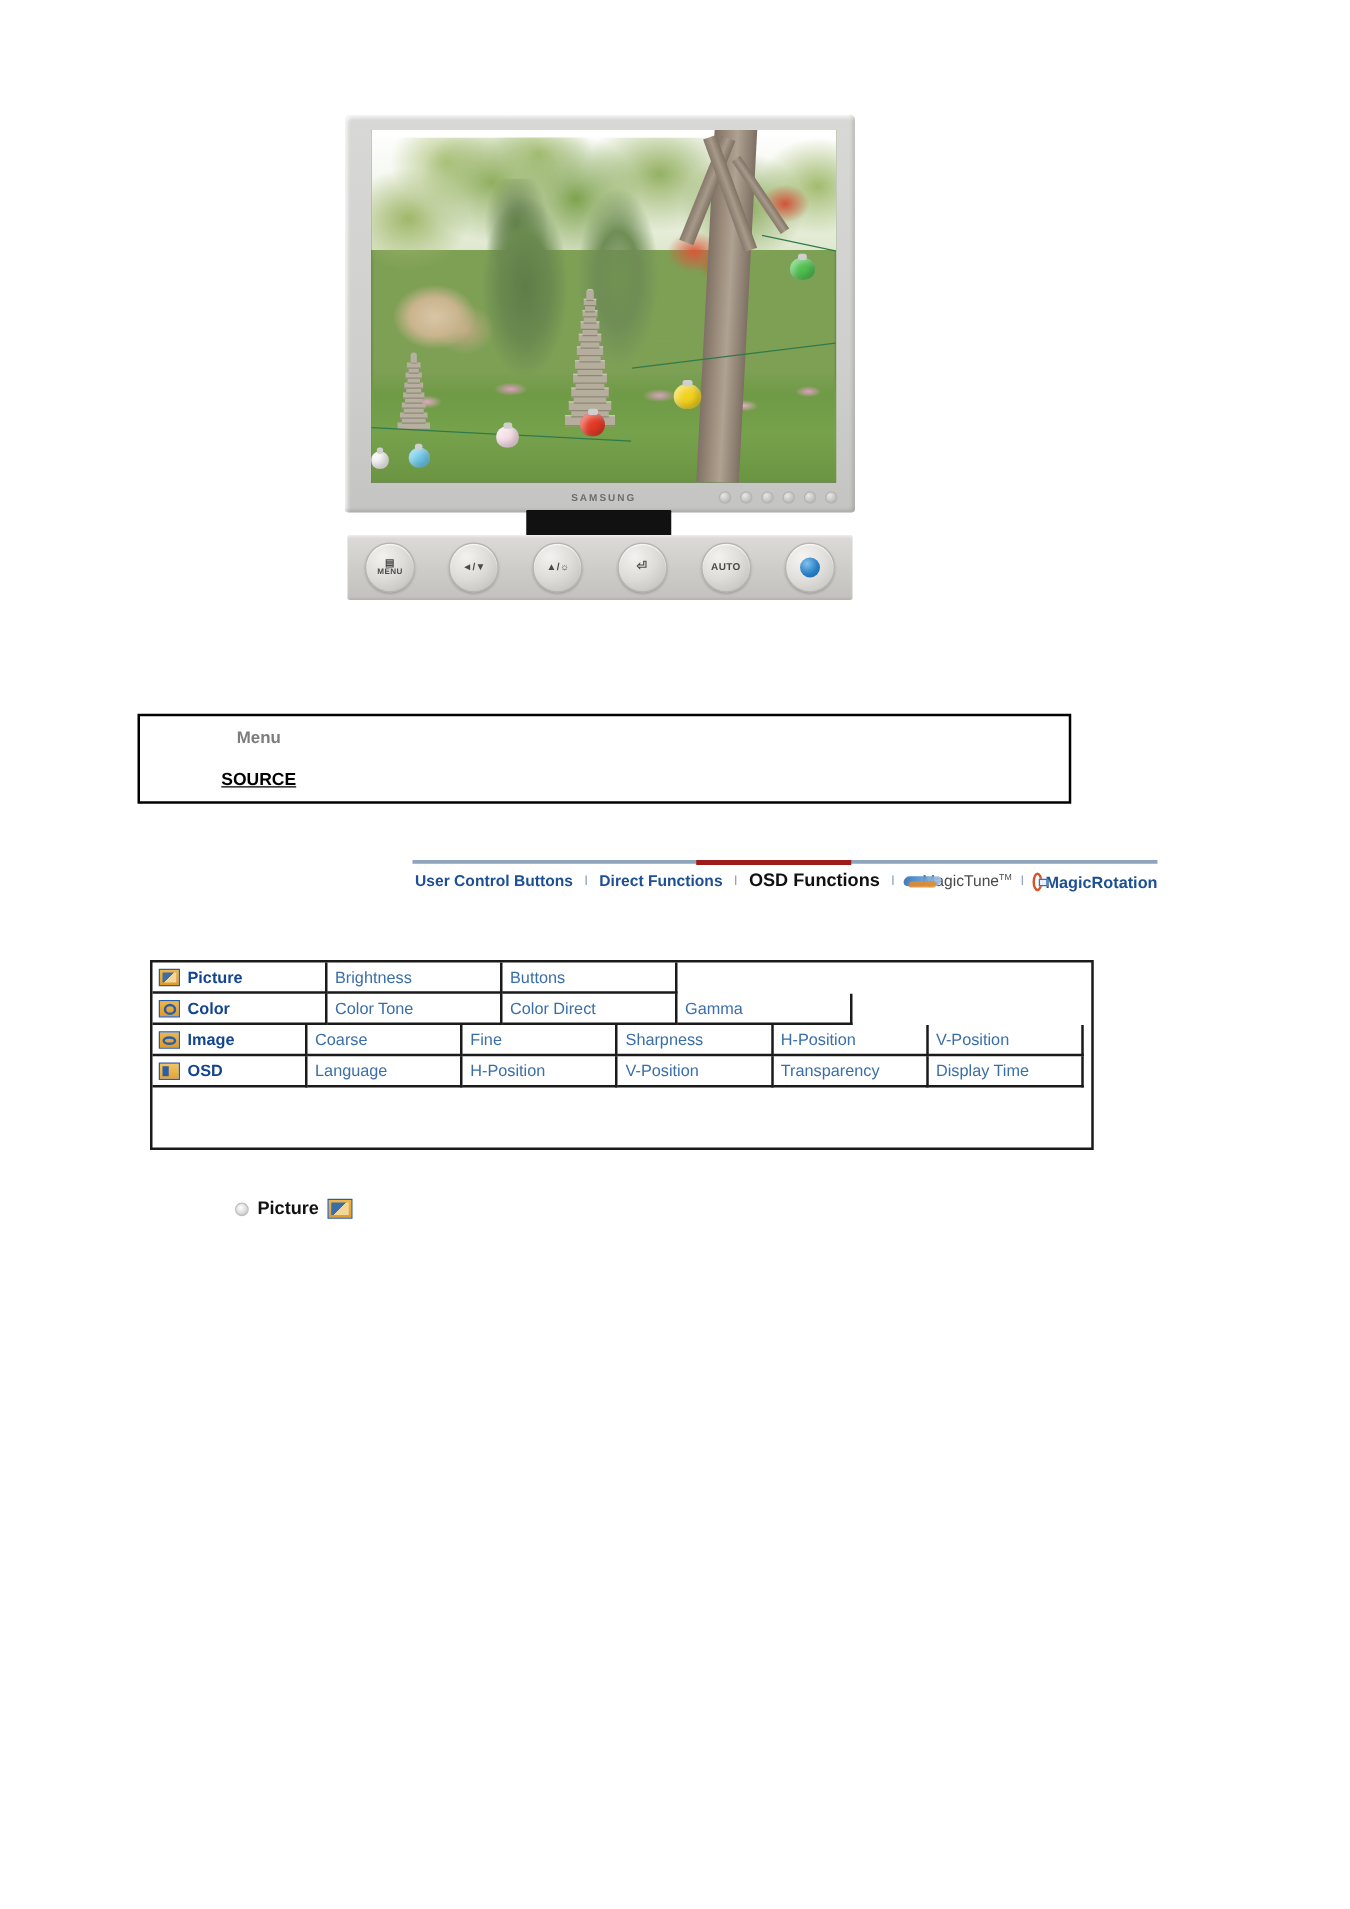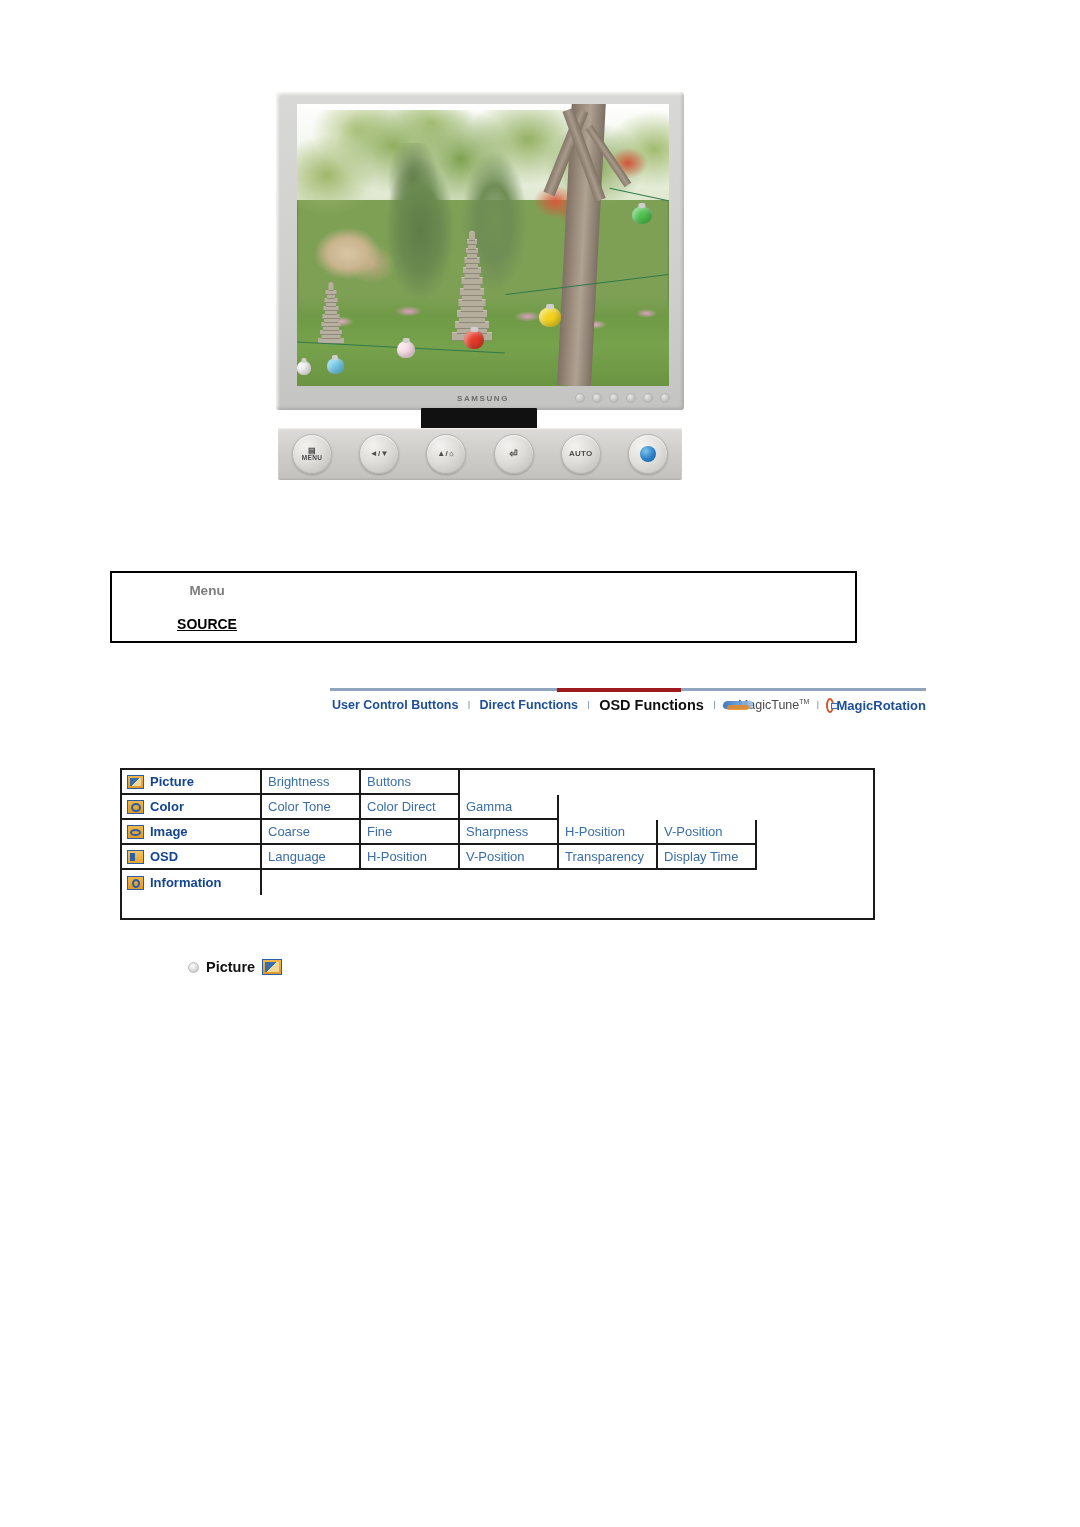--- a/index.html
+++ b/index.html
@@ -304,21 +304,21 @@
     border-bottom: 2px solid #1a1a1a;
     height: 25px;
   }
   .osd-cell.menu-cell {
     width: 140px;
     font-weight: bold;
     color: #12448f;
     gap: 6px;
     padding-left: 5px;
   }
-  .osd-cell.sub { width: 99px; }
+  .osd-cell.sub { width: 140px; }
   .osd-cell.blank {
     border-right: none;
     border-bottom: none;
     flex: 1;
   }
   .osd-row.last .osd-cell { border-bottom: none; }
   .osd-icon {
     width: 17px; height: 14px;
     border: 1px solid #2a5fa8;
     box-sizing: border-box;
@@ -609,27 +609,20 @@
     <div class="osd-cell sub">
       <span>Transparency</span>
     </div>
     <div class="osd-cell sub">
       <span>Display Time</span>
     </div>
     <div class="osd-cell blank"></div>
   </div>
 
 
-  <div class="osd-row last">
-    <div class="osd-cell menu-cell">
-      <span class="osd-icon icon-information"></span>
-      <span>Information</span>
-    </div>
-    <div class="osd-cell blank"></div>
-  </div>
 
 </div>
 
 <div id="picture-heading">
   <span class="bullet-ring"></span>
   <span class="pic-heading-text">Picture</span>
   <span class="pic-heading-icon"></span>
 </div>
 
 </body></html>

